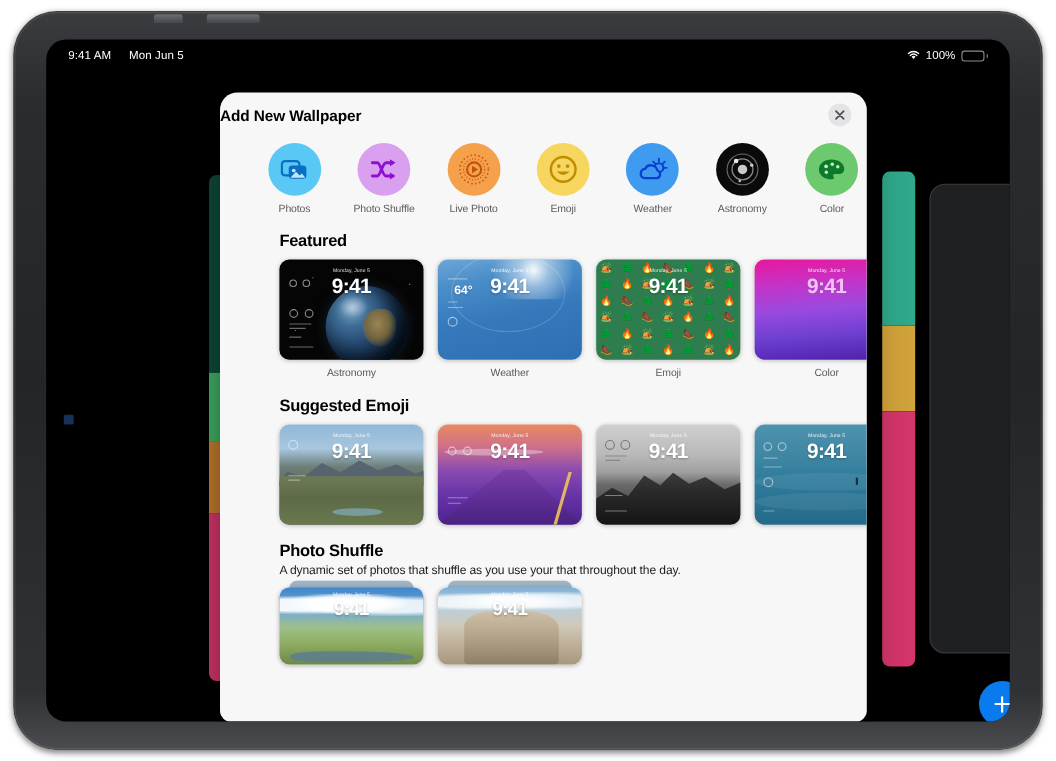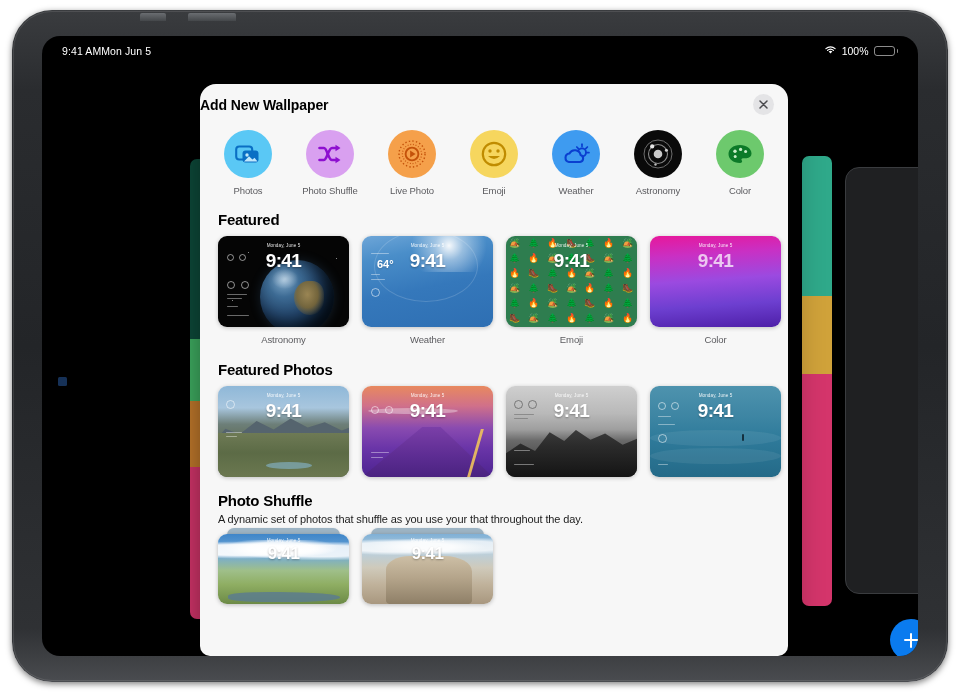--- a/index.html
+++ b/index.html
@@ -49,21 +49,21 @@
     position: absolute;
     left: 0; top: 0;
     width: 100%; height: 30px;
     display: flex; align-items: center;
     justify-content: space-between;
     padding: 0 20px;
     color: #fff;
     font-size: 10.5px;
     z-index: 30;
   }
-  .status-left { display: flex; align-items: flex-end; gap: 0; letter-spacing: .1px; }
+  .status-left { display: flex; align-items: flex-end; gap: 16px; letter-spacing: .1px; }
   .status-right { display: flex; align-items: center; gap: 5px; }
   .wifi-ico { display: block; }
   .batt-wrap { display: flex; align-items: center; gap: 2px; }
   .batt-body {
     width: 21px; height: 10px;
     border: 1px solid rgba(255,255,255,.55);
     border-radius: 3px;
     padding: 1px;
   }
   .batt-fill { height: 100%; background: #fff; border-radius: 1.5px; }
@@ -151,20 +151,21 @@
     border-radius: 50%;
     display: flex; align-items: center; justify-content: center;
     cursor: pointer;
   }
   .close-btn svg { display: block; }
 
   .sheet-body {
     height: calc(100% - 42px);
     overflow: hidden;
     position: relative;
+    padding-left: 36px;
   }
 
   
   .cat-row {
     display: flex;
     justify-content: center;
     gap: 18px;
     padding: 4px 0 10px;
   }
   .cat-item {
@@ -693,21 +694,21 @@
                 <div class="thumb-date">Monday, June 5</div>
                 <div class="thumb-time">9:41</div>
               </div>
               <div class="thumb-label">Color</div>
             </div>
 
           </div>
         </div>
 
         <div class="section sec-suggested">
-          <div class="section-title">Featured Photos</div>
+          <div class="section-title">Suggested Emoji</div>
           <div class="thumb-row">
 
             <div class="thumb-col">
               <div class="thumb t-mtn">
                 <div class="ridge"></div>
                 <div class="field"></div>
                 <div class="lake"></div>
                 <span class="w-dot" style="left:8px;top:14px;width:9px;height:9px;"></span>
                 <span class="w-bar" style="left:8px;top:46px;width:16px;height:1.4px;"></span>
                 <span class="w-bar" style="left:8px;top:50px;width:11px;height:1.4px;"></span>

